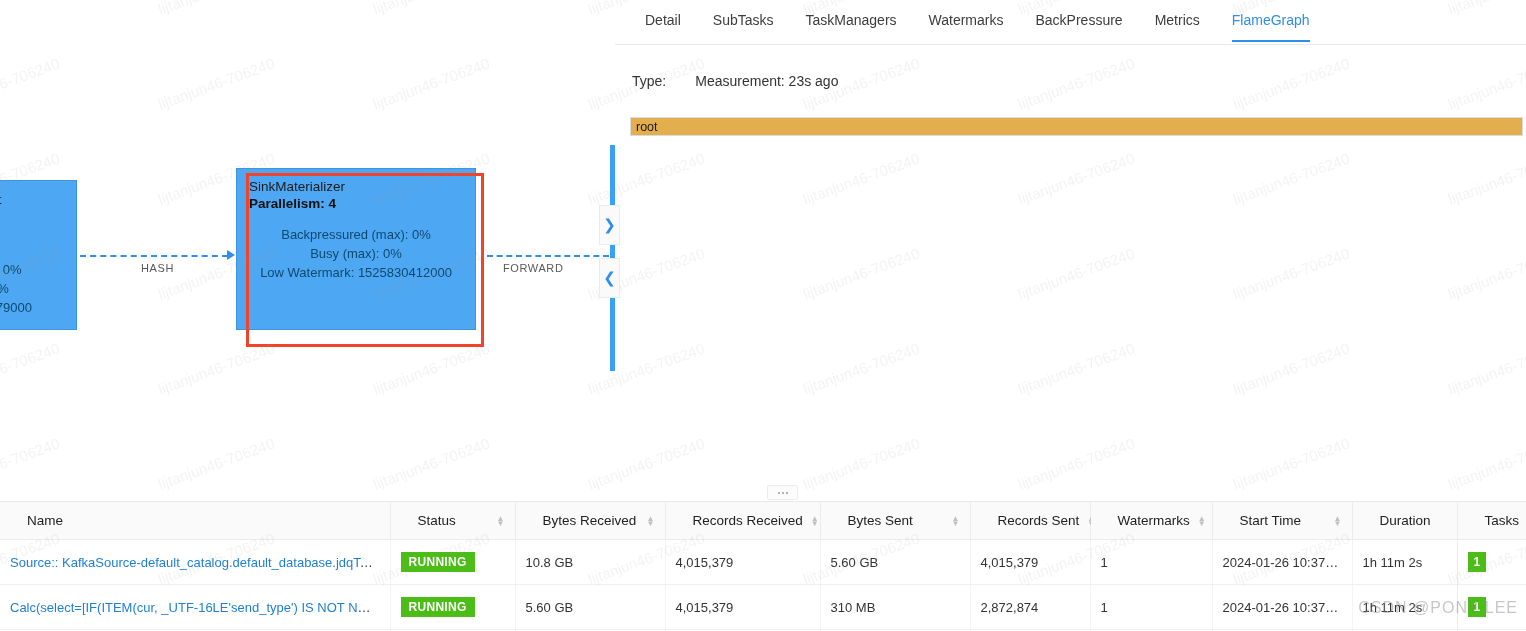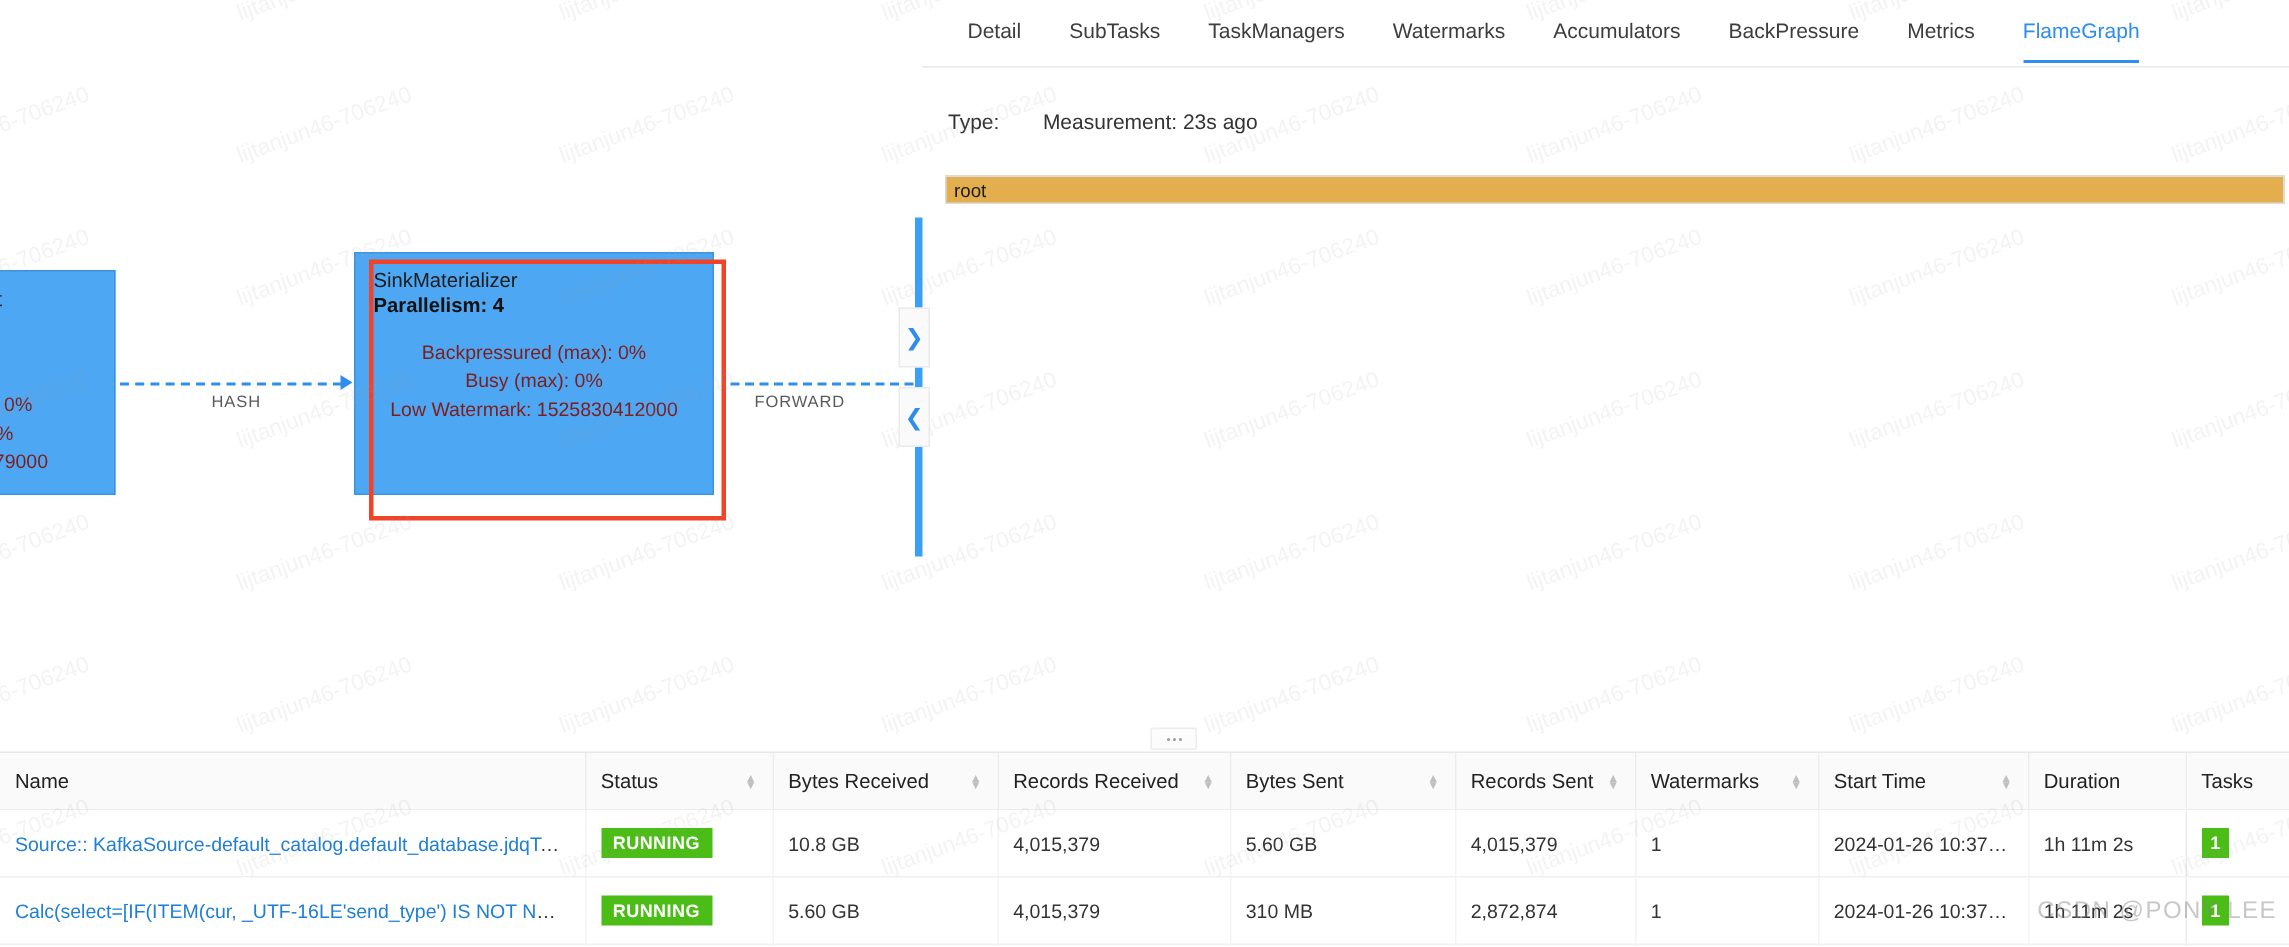--- a/index.html
+++ b/index.html
@@ -36,21 +36,21 @@
   .graph-node {
     position: absolute;
     background: #4ea7f2;
     border: 1px solid #3d94de;
     color: #1a1a1a;
     padding: 10px 12px 12px 12px;
   }
   .node-title { font-size: 13.5px; color: #1c1c1c; margin-bottom: 2px; white-space: nowrap; }
   .node-par { font-size: 13.5px; font-weight: bold; color: #111; }
   .node-metrics { margin-top: 14px; text-align: center; }
-  .node-metrics div { font-size: 13px; color: #7f1d1d; line-height: 19px; white-space: nowrap; text-align: center; }
+  .node-metrics div { font-size: 13px; color: #0c4a6e; line-height: 19px; white-space: nowrap; text-align: center; }
 
   #node-partial {
     left: -78px; top: 180px; width: 155px; height: 150px;
   }
   #node-partial .node-title { font-size: 13.5px; line-height: 18px; }
 
   #node-sink {
     left: 236px; top: 168px; width: 240px; height: 162px;
   }
   #selection-box {
@@ -205,21 +205,21 @@
     background: #fff;
     overflow: hidden;
   }
   table { border-collapse: collapse; width: 1526px; table-layout: fixed; }
   thead th {
     background: #fafafa;
     font-size: 13.5px;
     font-weight: normal;
     color: #222;
     text-align: left;
-    padding: 11px 10px 11px 10px;
+    padding: 11px 10px 11px 27px;
     border-bottom: 1px solid #ececec;
     position: relative;
     white-space: nowrap;
   }
   thead th .hdr { display: flex; align-items: center; justify-content: space-between; }
   thead th .sorter {
     display: inline-flex; flex-direction: column; line-height: 5px;
     color: #bfbfbf; font-size: 8px; margin-left: 8px; cursor: pointer;
   }
   thead th.sep { border-left: 1px solid #ececec; }
@@ -370,21 +370,20 @@
     <span>❮</span>
   </div>
 
   <div id="detail-pane">
 
     <div id="tabbar">
       <div class="tab"><span>Detail</span></div>
       <div class="tab"><span>SubTasks</span></div>
       <div class="tab"><span>TaskManagers</span></div>
       <div class="tab"><span>Watermarks</span></div>
-      <div class="tab"><span>Accumulators</span></div>
       <div class="tab"><span>BackPressure</span></div>
       <div class="tab"><span>Metrics</span></div>
       <div class="tab active"><span>FlameGraph</span></div>
     </div>
 
     <div id="type-row">
       <span id="type-label">Type:</span>
       <span id="measurement">Measurement: 23s ago</span>
     </div>
 

